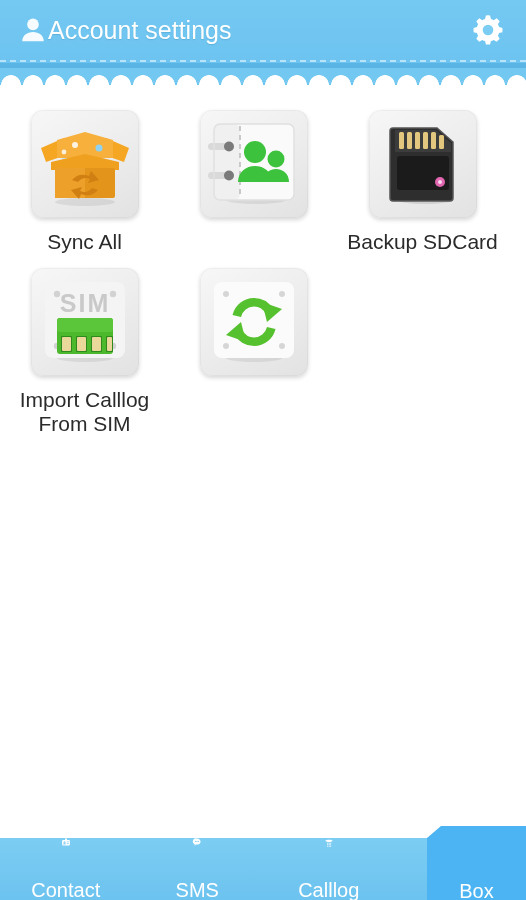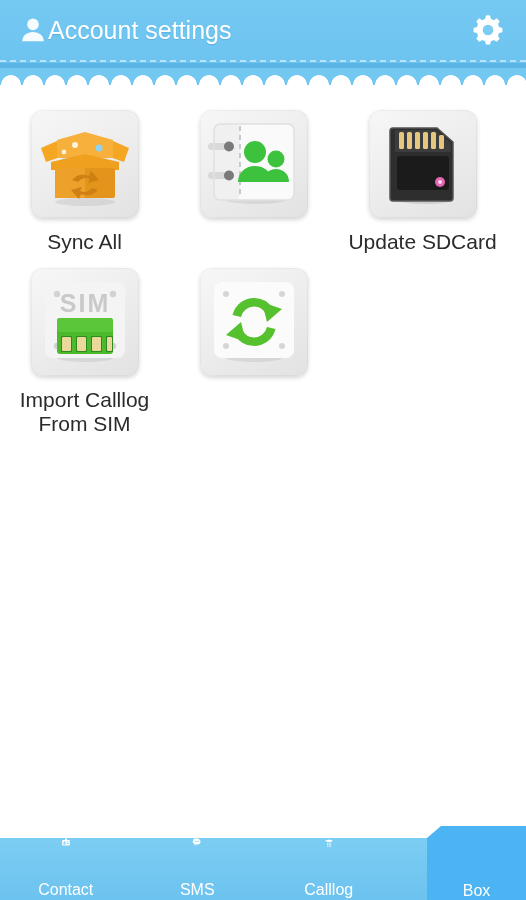--- a/index.html
+++ b/index.html
@@ -129,21 +129,21 @@
   .nav-item {
     flex:1 1 0;
     position:relative;
     display:flex; flex-direction:column;
     align-items:center; justify-content:center;
     gap:2px;
     cursor:pointer;
   }
   .nav-item svg { display:block; }
   .nav-label {
-    font-size:16px;
+    font-size:20px;
     color:#ffffff;
     line-height:20px;
     margin-top:31px;
   }
   
   #nav-item-box {
     position:absolute; right:0; bottom:0;
     width:99px; height:74px;
   }
   .tab-shape {
@@ -265,21 +265,21 @@
             <rect x="54" y="22" width="5" height="17" rx="1.5"></rect>
             <rect x="62" y="22" width="5" height="17" rx="1.5"></rect>
             <rect x="70" y="25" width="5" height="14" rx="1.5"></rect>
           </g>
           <rect x="28" y="46" width="52" height="34" rx="3" fill="#1b1b1b"></rect>
           <circle cx="71" cy="72" r="5" fill="#e066b0"></circle>
           <circle cx="71" cy="72" r="2" fill="#ffd8f0"></circle>
           <path d="M24 18 h44 l16 14 v56 a3 3 0 0 1 -3 3 H24 a3 3 0 0 1 -3 -3 V21 a3 3 0 0 1 3 -3 z" fill="none" stroke="#555" stroke-width="1.5"></path>
         </svg>
       </div>
-      <div class="cell-label">Update SDCard</div>
+      <div class="cell-label">Backup SDCard</div>
     </div>
 
     <div class="cell">
       <div class="tile">
         <svg viewBox="0 0 108 108">
           <ellipse cx="54" cy="90" rx="28" ry="4" fill="#000" opacity=".07"></ellipse>
           <rect x="14" y="14" width="80" height="76" rx="8" fill="#f4f4f4"></rect>
           <circle cx="26" cy="26" r="3.2" fill="#d2d2d2"></circle>
           <circle cx="82" cy="26" r="3.2" fill="#d2d2d2"></circle>
           <circle cx="26" cy="78" r="3.2" fill="#d2d2d2"></circle>

